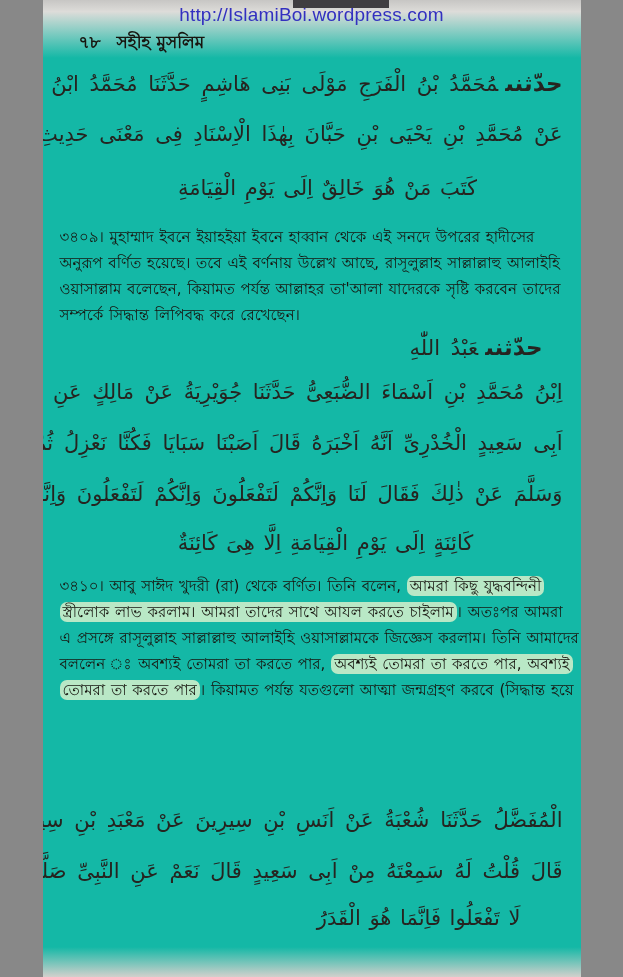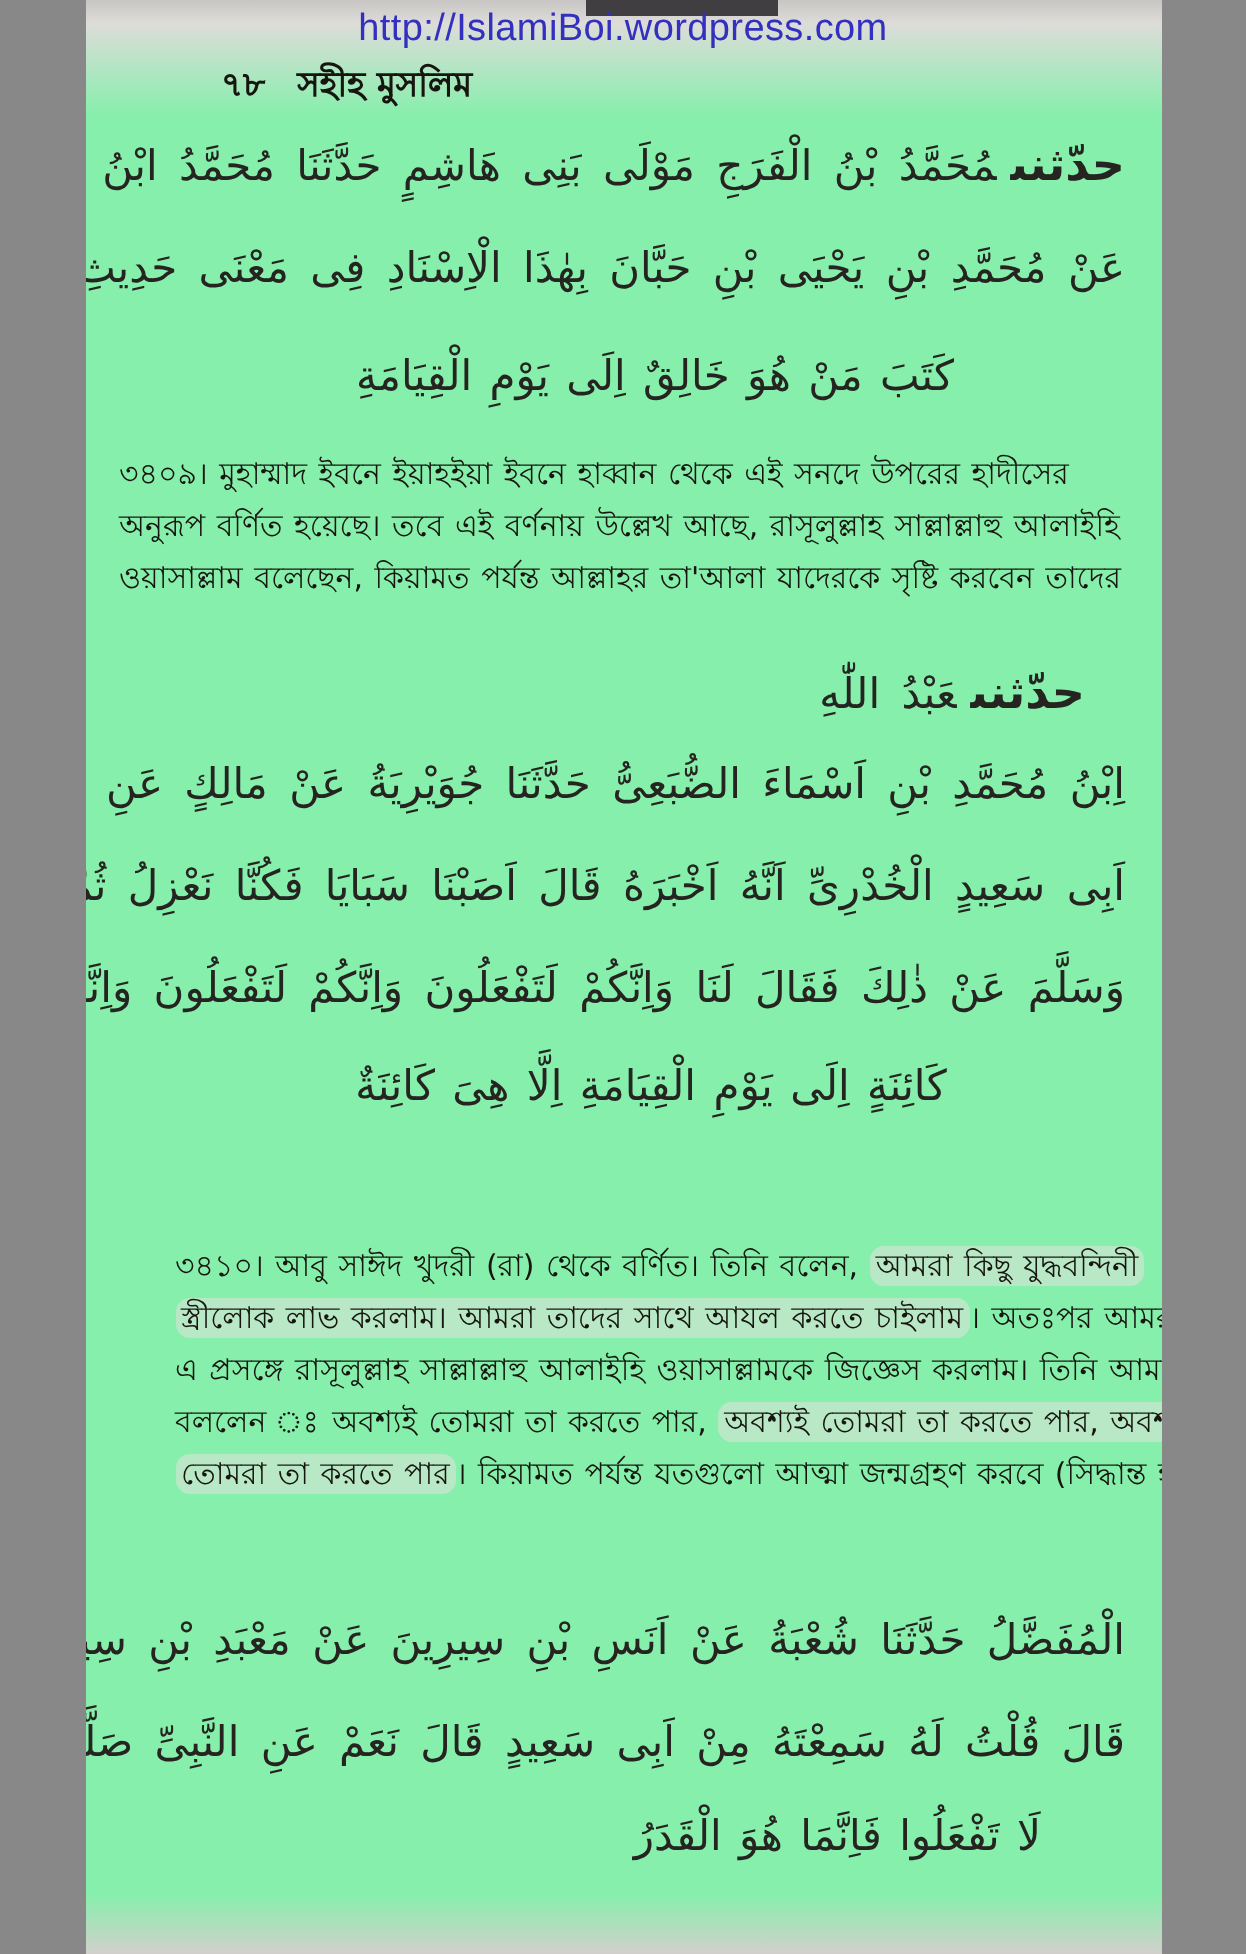--- a/index.html
+++ b/index.html
@@ -1,31 +1,31 @@
 <!DOCTYPE html>
 <html><head>
 <meta charset="utf-8">
 <style>
   html,body{margin:0;padding:0;background:#888;}
   .page{
     position:relative; width:538px; height:977px; margin:0 auto;
-    background:#86efac; overflow:hidden;
+    background:#14b8a6; overflow:hidden;
     font-family:"Liberation Sans", sans-serif;
     text-decoration:underline;
   }
   .shade-top{position:absolute;top:0;left:0;right:0;height:58px;
     background:linear-gradient(#c7c6c4 0%, #dddcd9 20%, rgba(244,242,238,0) 100%);pointer-events:none;}
   .shade-bottom{position:absolute;bottom:0;left:0;right:0;height:30px;
     background:linear-gradient(rgba(244,242,238,0), #d2d0cc);pointer-events:none;}
   .scan-block{position:absolute;left:250px;top:0;width:96px;height:8px;background:#403e41;}
   .url{position:absolute;top:4px;left:0;right:0;text-align:center;
     font-size:19px;letter-spacing:.2px;color:#3330c0;}
   .pagehead{position:absolute;top:29px;left:36px;font-size:17px;font-weight:bold;
     color:#17150f;font-family:"DejaVu Sans", sans-serif;}
-  .pagehead .num{margin-right:16px;margin-left:32px;}
+  .pagehead .num{margin-right:16px;}
   .ar{position:absolute;direction:rtl;font-family:"DejaVu Sans", sans-serif;
     color:#262420;font-size:21px;white-space:nowrap;word-spacing:4px;height:40px;}
   .ar.full{right:18px;left:14px;text-align:right;}
   .ar.center{text-align:center;white-space:nowrap;word-spacing:2px;padding-left:32px;}
   .ar .lead{font-weight:bold;font-size:23px;margin-left:7px;margin-top:24px;}
   .bn{position:absolute;left:17px;right:10px;color:#17150f;font-size:15px;
     line-height:26px;font-family:"DejaVu Sans", sans-serif;}
   .bn .line{white-space:nowrap;word-spacing:1px;}
   span[data-hl="yes"]{background:#b9e8c6;border-radius:7px;padding:1px 3px;
     box-decoration-break:clone;}
@@ -46,32 +46,33 @@
   <div class="ar full" style="top:70px;">
     <span class="lead">حدّثنى</span><span>مُحَمَّدُ بْنُ الْفَرَجِ مَوْلَى بَنِى هَاشِمٍ حَدَّثَنَا مُحَمَّدُ ابْنُ الزِّبْرِقَانِ حَدَّثَنَا مُوسَى بْنُ عُقْبَةَ</span>
   </div>
   <div class="ar full" style="top:122px;">عَنْ مُحَمَّدِ بْنِ يَحْيَى بْنِ حَبَّانَ بِهٰذَا الْاِسْنَادِ فِى مَعْنَى حَدِيثِ رَبِيعَةَ غَيْرَ ، قَالَ فَاِنَّ اللّٰهَ</div>
   <div class="ar center" style="top:176px;left:0;right:0;">كَتَبَ مَنْ هُوَ خَالِقٌ اِلَى يَوْمِ الْقِيَامَةِ</div>
 
   <div class="bn" style="top:224px;">
     <div class="line">৩৪০৯। মুহাম্মাদ ইবনে ইয়াহইয়া ইবনে হাব্বান থেকে এই সনদে উপরের হাদীসের</div>
     <div class="line">অনুরূপ বর্ণিত হয়েছে। তবে এই বর্ণনায় উল্লেখ আছে, রাসূলুল্লাহ সাল্লাল্লাহু আলাইহি</div>
     <div class="line">ওয়াসাল্লাম বলেছেন, কিয়ামত পর্যন্ত আল্লাহর তা'আলা যাদেরকে সৃষ্টি করবেন তাদের</div>
+    <div class="line">সম্পর্কে সিদ্ধান্ত লিপিবদ্ধ করে রেখেছেন।</div>
   </div>
 
   <div class="ar" style="top:334px;right:38px;text-align:right;">
     <span class="lead">حدّثنى</span><span>عَبْدُ اللّٰهِ</span>
   </div>
 
   <div class="ar full" style="top:380px;">اِبْنُ مُحَمَّدِ بْنِ اَسْمَاءَ الضُّبَعِىُّ حَدَّثَنَا جُوَيْرِيَةُ عَنْ مَالِكٍ عَنِ الزُّهْرِىِّ عَنْ اِبْنِ مُحَيْرِيزٍ عَنْ</div>
   <div class="ar full" style="top:431px;">اَبِى سَعِيدٍ الْخُدْرِىِّ اَنَّهُ اَخْبَرَهُ قَالَ اَصَبْنَا سَبَايَا فَكُنَّا نَعْزِلُ ثُمَّ سَاَلْنَا رَسُولَ اللّٰهِ صَلَّى اللّٰهُ عَلَيْهِ</div>
   <div class="ar full" style="top:482px;">وَسَلَّمَ عَنْ ذٰلِكَ فَقَالَ لَنَا وَاِنَّكُمْ لَتَفْعَلُونَ وَاِنَّكُمْ لَتَفْعَلُونَ وَاِنَّكُمْ لَتَفْعَلُونَ مَامِنْ نَسَمَةٍ</div>
   <div class="ar center" style="top:531px;left:16px;right:20px;">كَائِنَةٍ اِلَى يَوْمِ الْقِيَامَةِ اِلَّا هِىَ كَائِنَةٌ</div>
 
-  <div class="bn" style="top:620px;margin-left:28px;">
+  <div class="bn" style="top:573px;">
     <div class="line">
       <span data-hl="no">৩৪১০। আবু সাঈদ খুদরী (রা) থেকে বর্ণিত। তিনি বলেন, </span><span data-hl="yes">আমরা কিছু যুদ্ধবন্দিনী</span>
     </div>
     <div class="line">
       <span data-hl="yes">স্ত্রীলোক লাভ করলাম। আমরা তাদের সাথে আযল করতে চাইলাম</span><span data-hl="no">। অতঃপর আমরা</span>
     </div>
     <div class="line">
       <span data-hl="no">এ প্রসঙ্গে রাসূলুল্লাহ সাল্লাল্লাহু আলাইহি ওয়াসাল্লামকে জিজ্ঞেস করলাম। তিনি আমাদের</span>
     </div>
     <div class="line">

